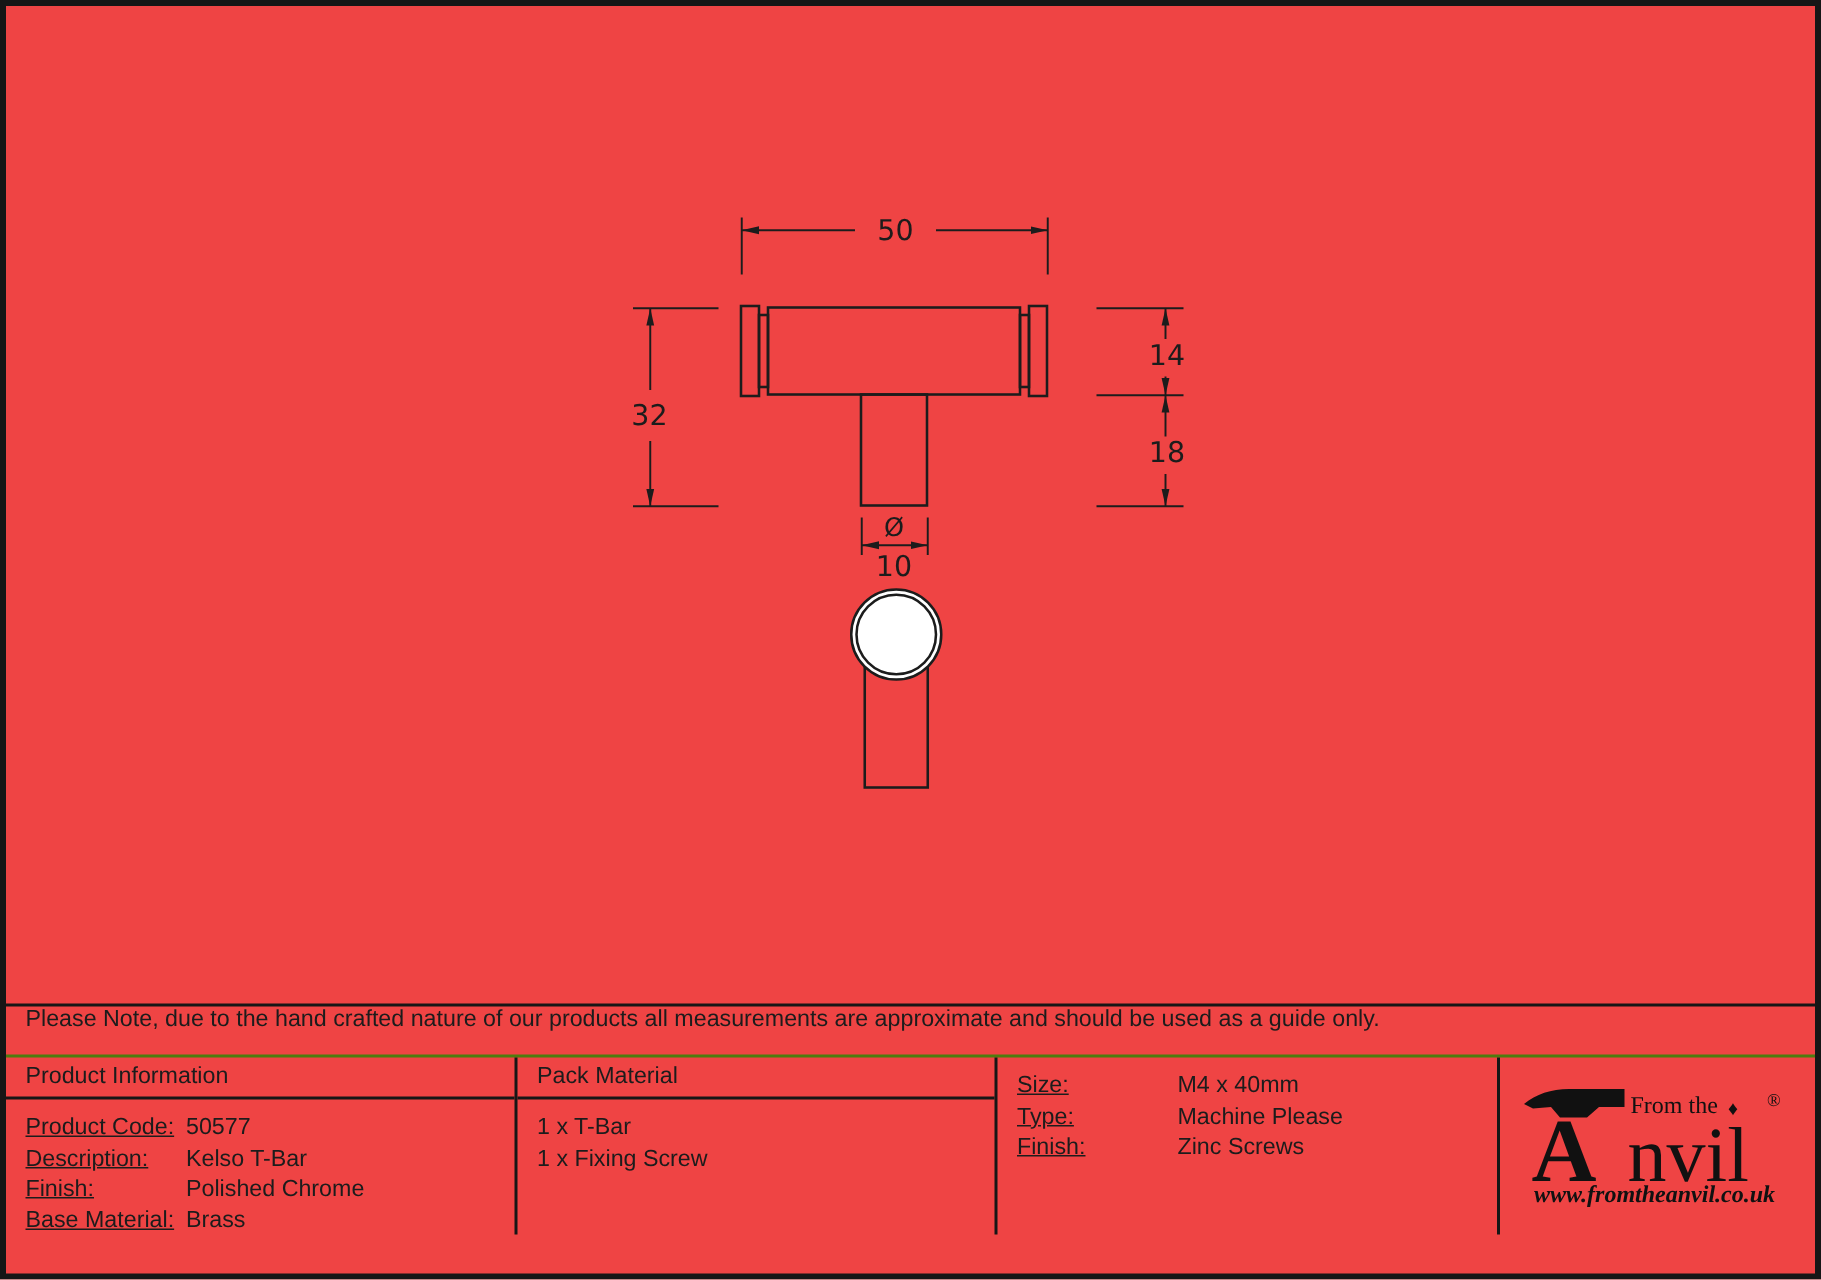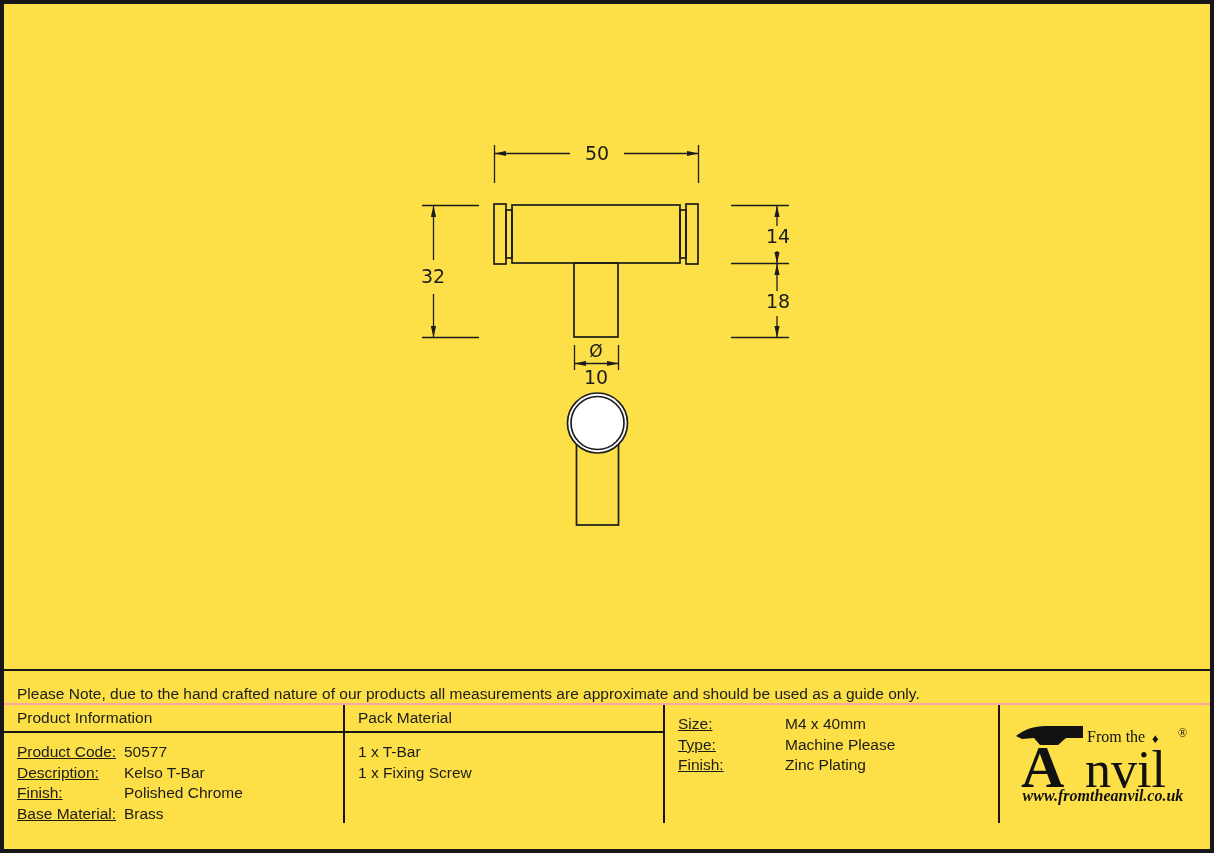--- a/index.html
+++ b/index.html
@@ -1,45 +1,45 @@
 <!DOCTYPE html>
 <html><head>
 <meta charset="utf-8">
 <style>
   html,body { margin:0; padding:0; background:#ffffff; }
   .page {
     position:relative;
     width:1214px; height:853px;
     box-sizing:border-box;
     border:4px solid #161616;
-    background:#fde047;
+    background:#ef4444;
     font-family:"Liberation Sans", sans-serif;
     color:#1c1c1c;
     overflow:hidden;
   }
   .drawing-svg { position:absolute; top:0; left:0; }
   .drawing-svg .shape { fill:none; stroke:#1c1c1c; stroke-width:1.7px; }
   .drawing-svg .shape-filled { fill:#ffffff; stroke:#1c1c1c; stroke-width:1.7px; }
   .drawing-svg .dimline { fill:none; stroke:#1c1c1c; stroke-width:1.3px; }
   .drawing-svg .dimtext { fill:#1c1c1c; font-family:"DejaVu Sans", sans-serif; font-size:19px; }
   .drawing-svg .diatext { fill:#1c1c1c; font-family:"DejaVu Sans", sans-serif; font-size:17px; }
   .drawing-svg .arrowhead { fill:#1c1c1c; stroke:none; }
 
   .note-row {
     position:absolute; left:0; top:665px; width:1206px; height:34px;
     box-sizing:border-box;
     border-top:2px solid #161616;
-    display:flex; align-items:flex-end;
+    display:flex; align-items:flex-start;
     padding-left:13px;
     font-size:15.5px;
   }
   .spec-table {
     position:absolute; left:0; top:699px; width:1206px; height:120px;
     box-sizing:border-box;
-    border-top:2px solid #fca5a5;
+    border-top:2px solid #4d7c0f;
     display:flex;
   }
   .spec-col { box-sizing:border-box; }
   .col-product  { width:341px; border-right:2px solid #161616; }
   .col-pack     { width:320px; border-right:2px solid #161616; }
   .col-screws   { width:335px; border-right:2px solid #161616; }
   .col-logo     { flex:1; display:flex; align-items:center; justify-content:center; }
   .col-header {
     box-sizing:border-box; height:28px;
     border-bottom:2px solid #161616;
@@ -172,21 +172,21 @@
         <div class="spec-row">
           <span class="spec-label">Size:</span>
           <span class="spec-value">M4 x 40mm</span>
         </div>
         <div class="spec-row">
           <span class="spec-label">Type:</span>
           <span class="spec-value">Machine Please</span>
         </div>
         <div class="spec-row">
           <span class="spec-label">Finish:</span>
-          <span class="spec-value">Zinc Plating</span>
+          <span class="spec-value">Zinc Screws</span>
         </div>
       </div>
     </div>
 
     <div class="spec-col col-logo">
       <div class="logo-box">
         <svg class="logo-svg" width="180" height="82" viewBox="0 0 180 82">
           <text class="serif" x="6" y="64" font-size="60" font-weight="bold">A</text>
           <path fill="#111111" d="M1,13 C9,6.5 19,3 31,3 L68,3 L68,15 L51,15 L43,22 L25,22 L19,15 L7,16 Z"></path>
           <text class="serif" x="72" y="19" font-size="16">From the</text>

